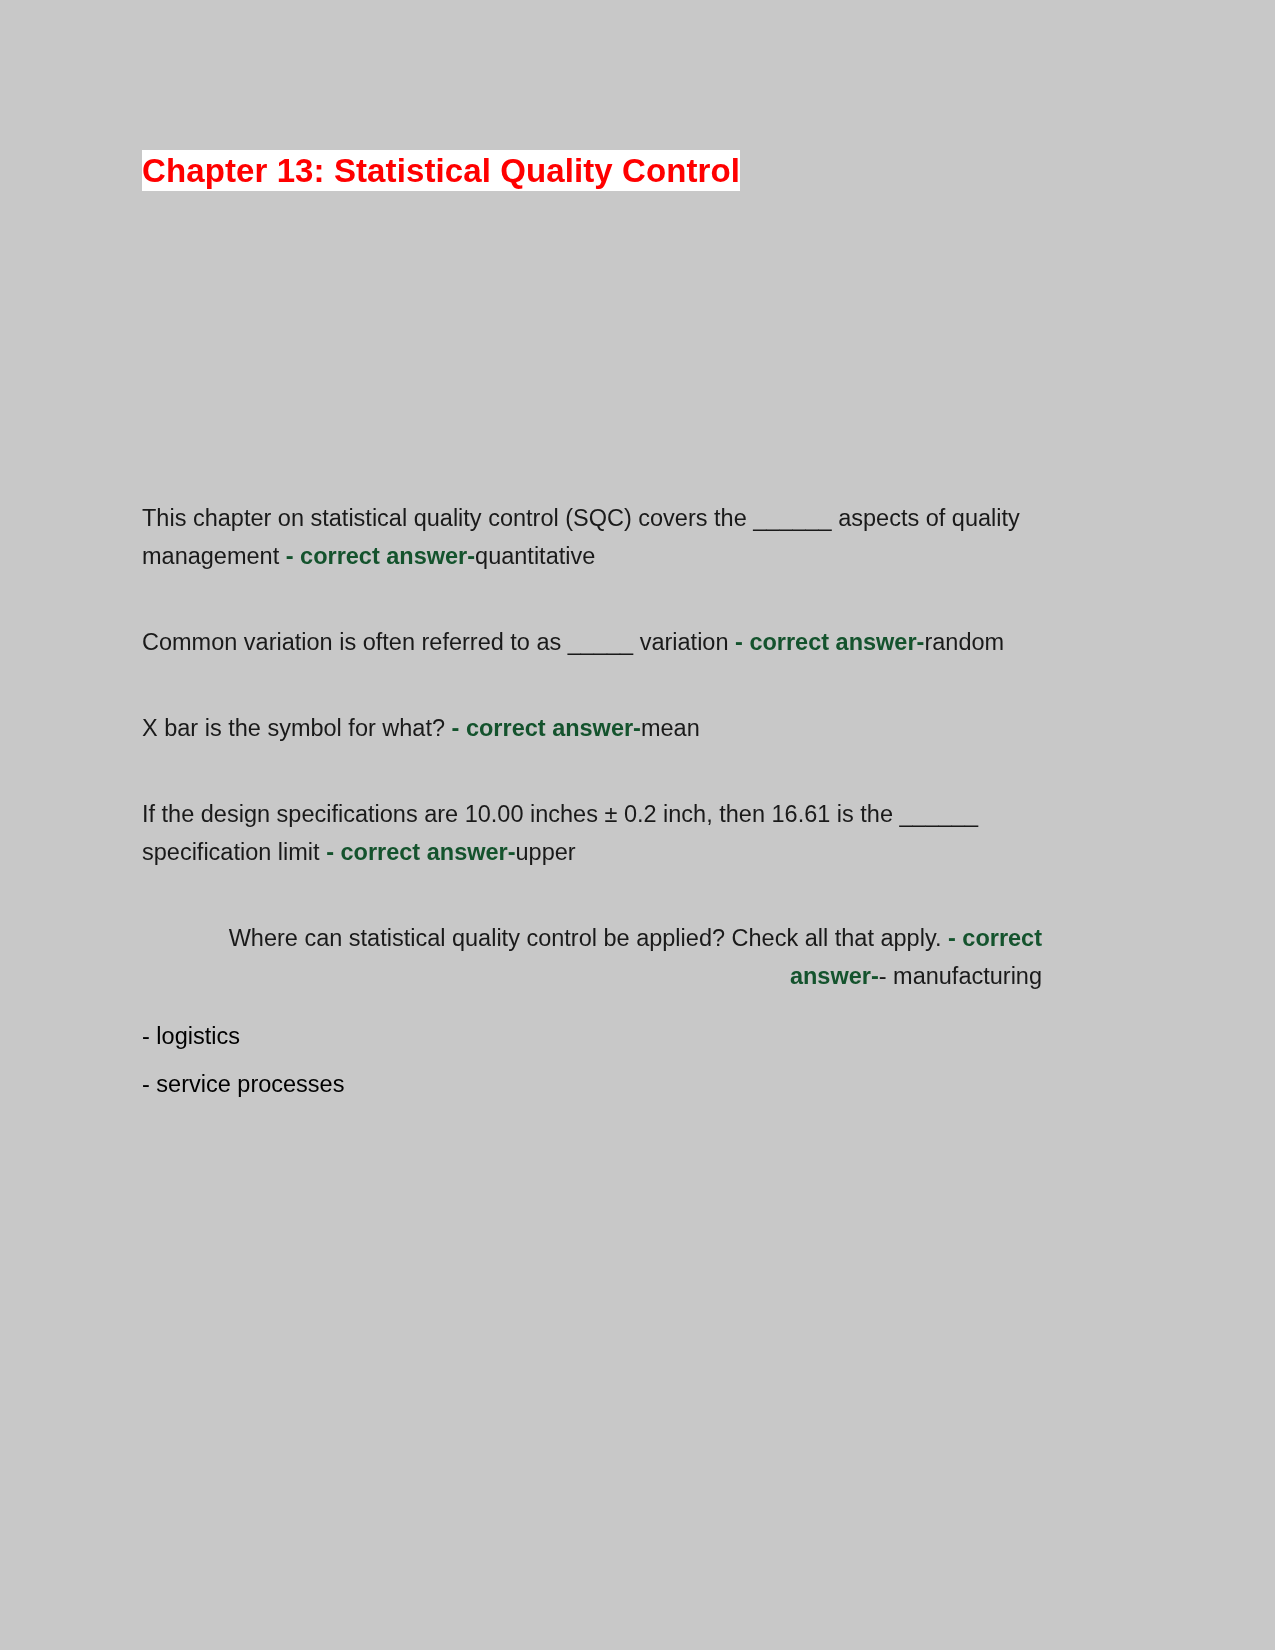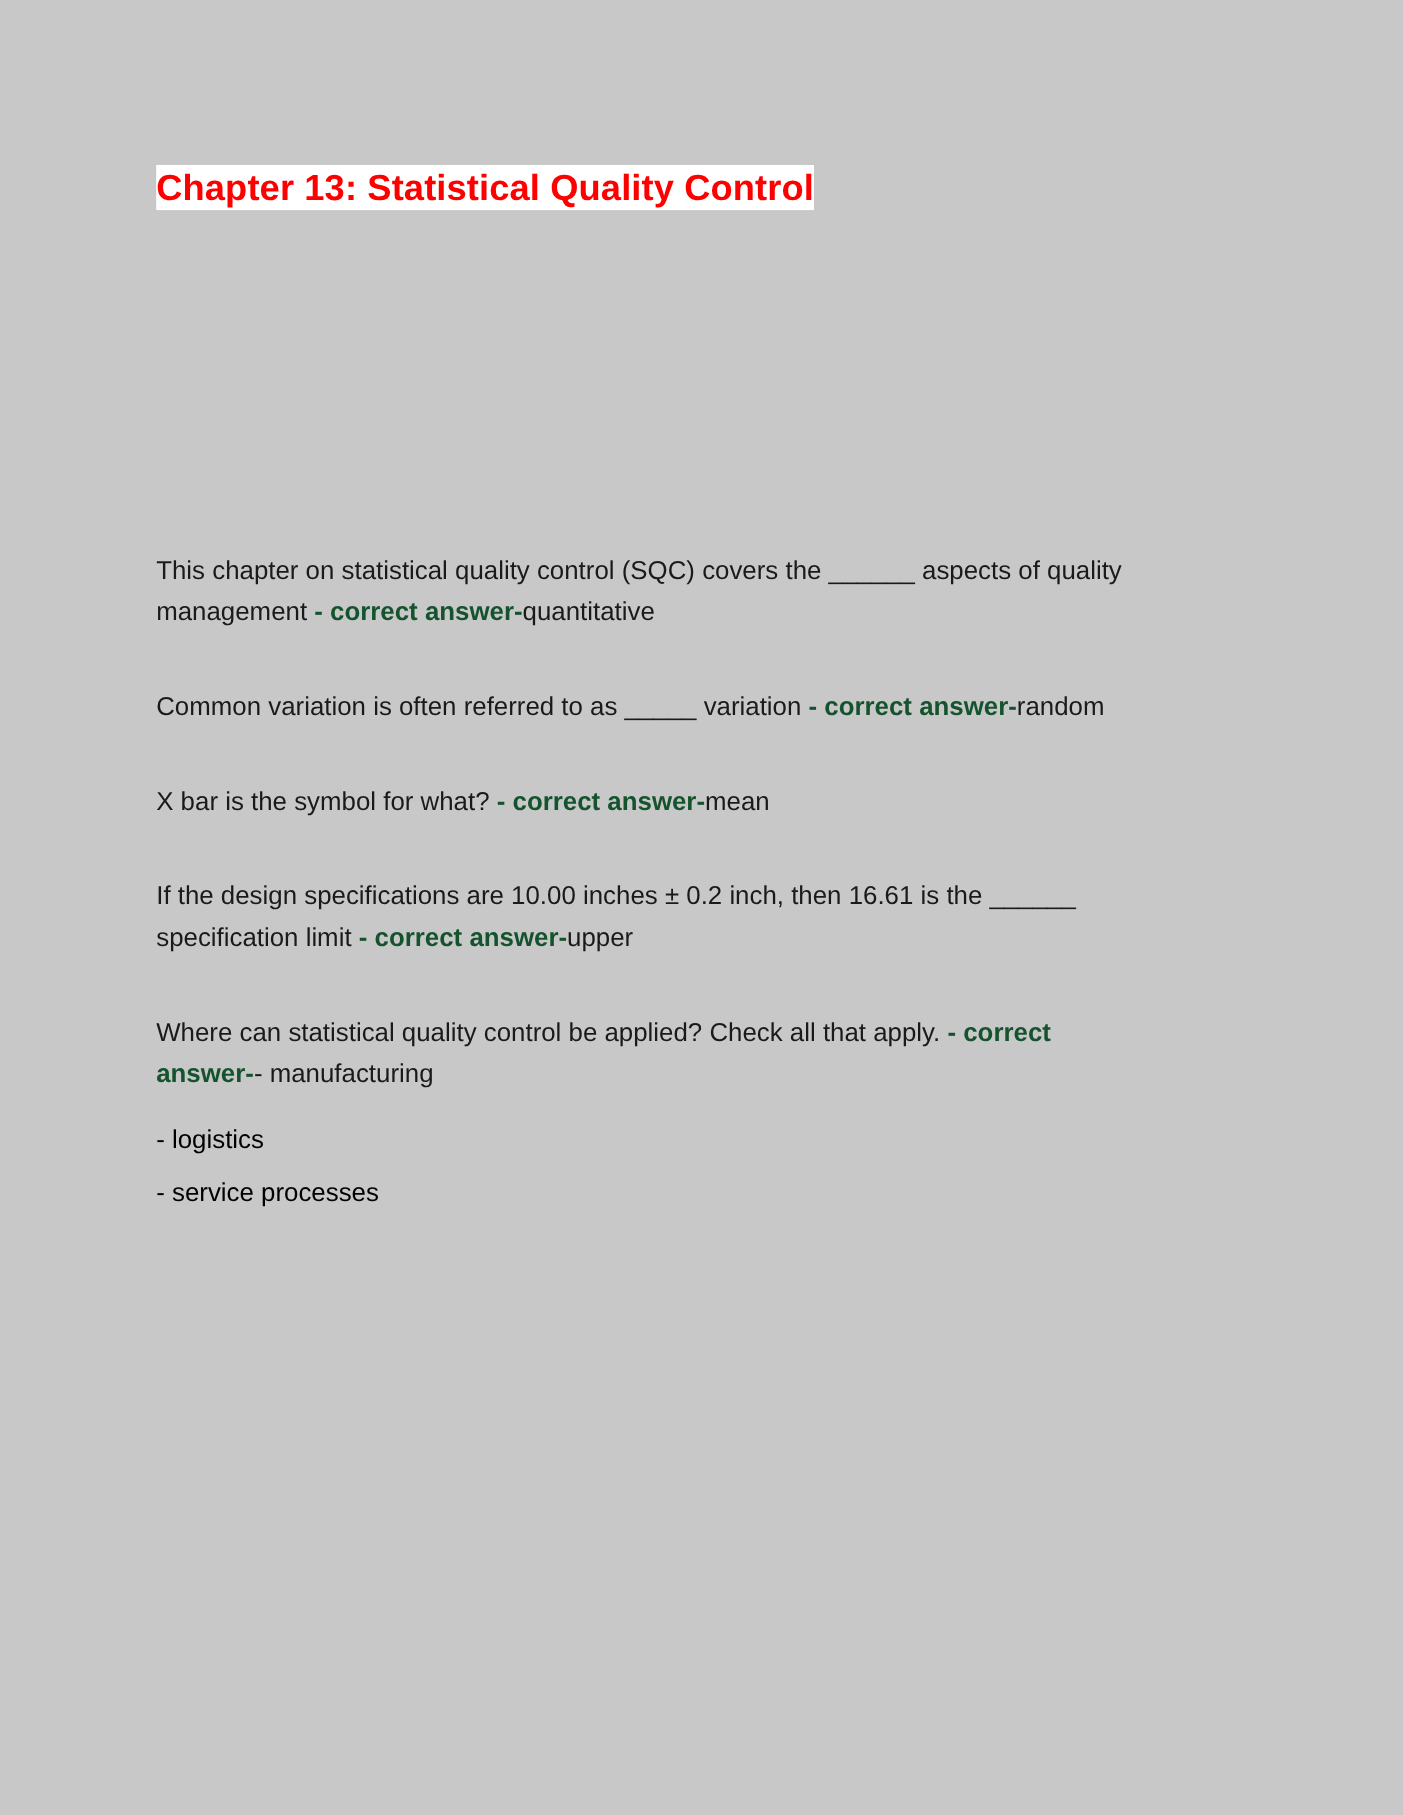--- a/index.html
+++ b/index.html
@@ -80,20 +80,20 @@
 
   <p class="qa-block">
     <span>X bar is the symbol for what? </span><span class="ans-label">- correct answer-</span><span>mean</span>
   </p>
 
 
   <p class="qa-block">
     <span>If the design specifications are 10.00 inches ± 0.2 inch, then 16.61 is the ______ specification limit </span><span class="ans-label">- correct answer-</span><span>upper</span>
   </p>
 
-  <p class="qa-block" style="margin-bottom:0;">
+  <p class="qa-block" style="margin-bottom:0;text-align:right;">
     <span>Where can statistical quality control be applied? Check all that apply. </span><span class="ans-label">- correct answer-</span><span>- manufacturing</span>
   </p>
 
   <p class="sub-line first">- logistics</p>
   <p class="sub-line">- service processes</p>
 
 </div>
 
 </body></html>

